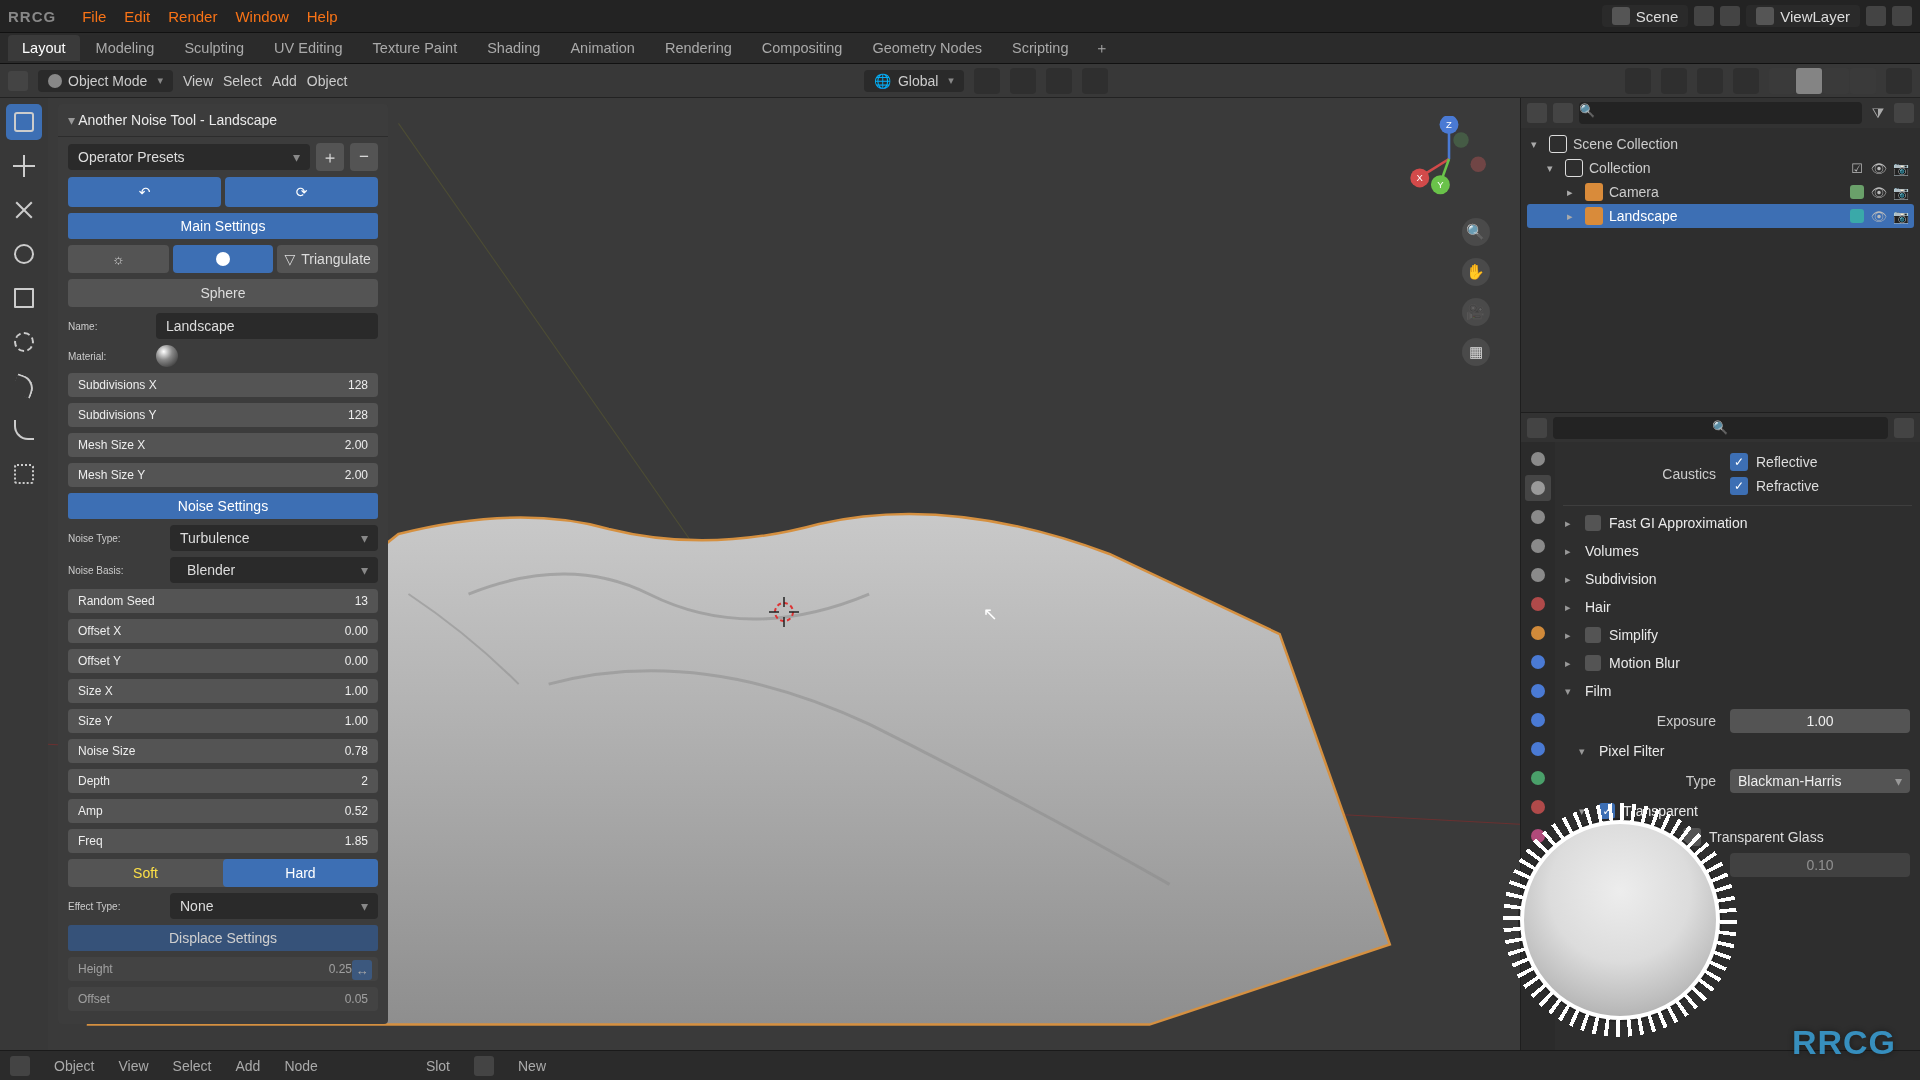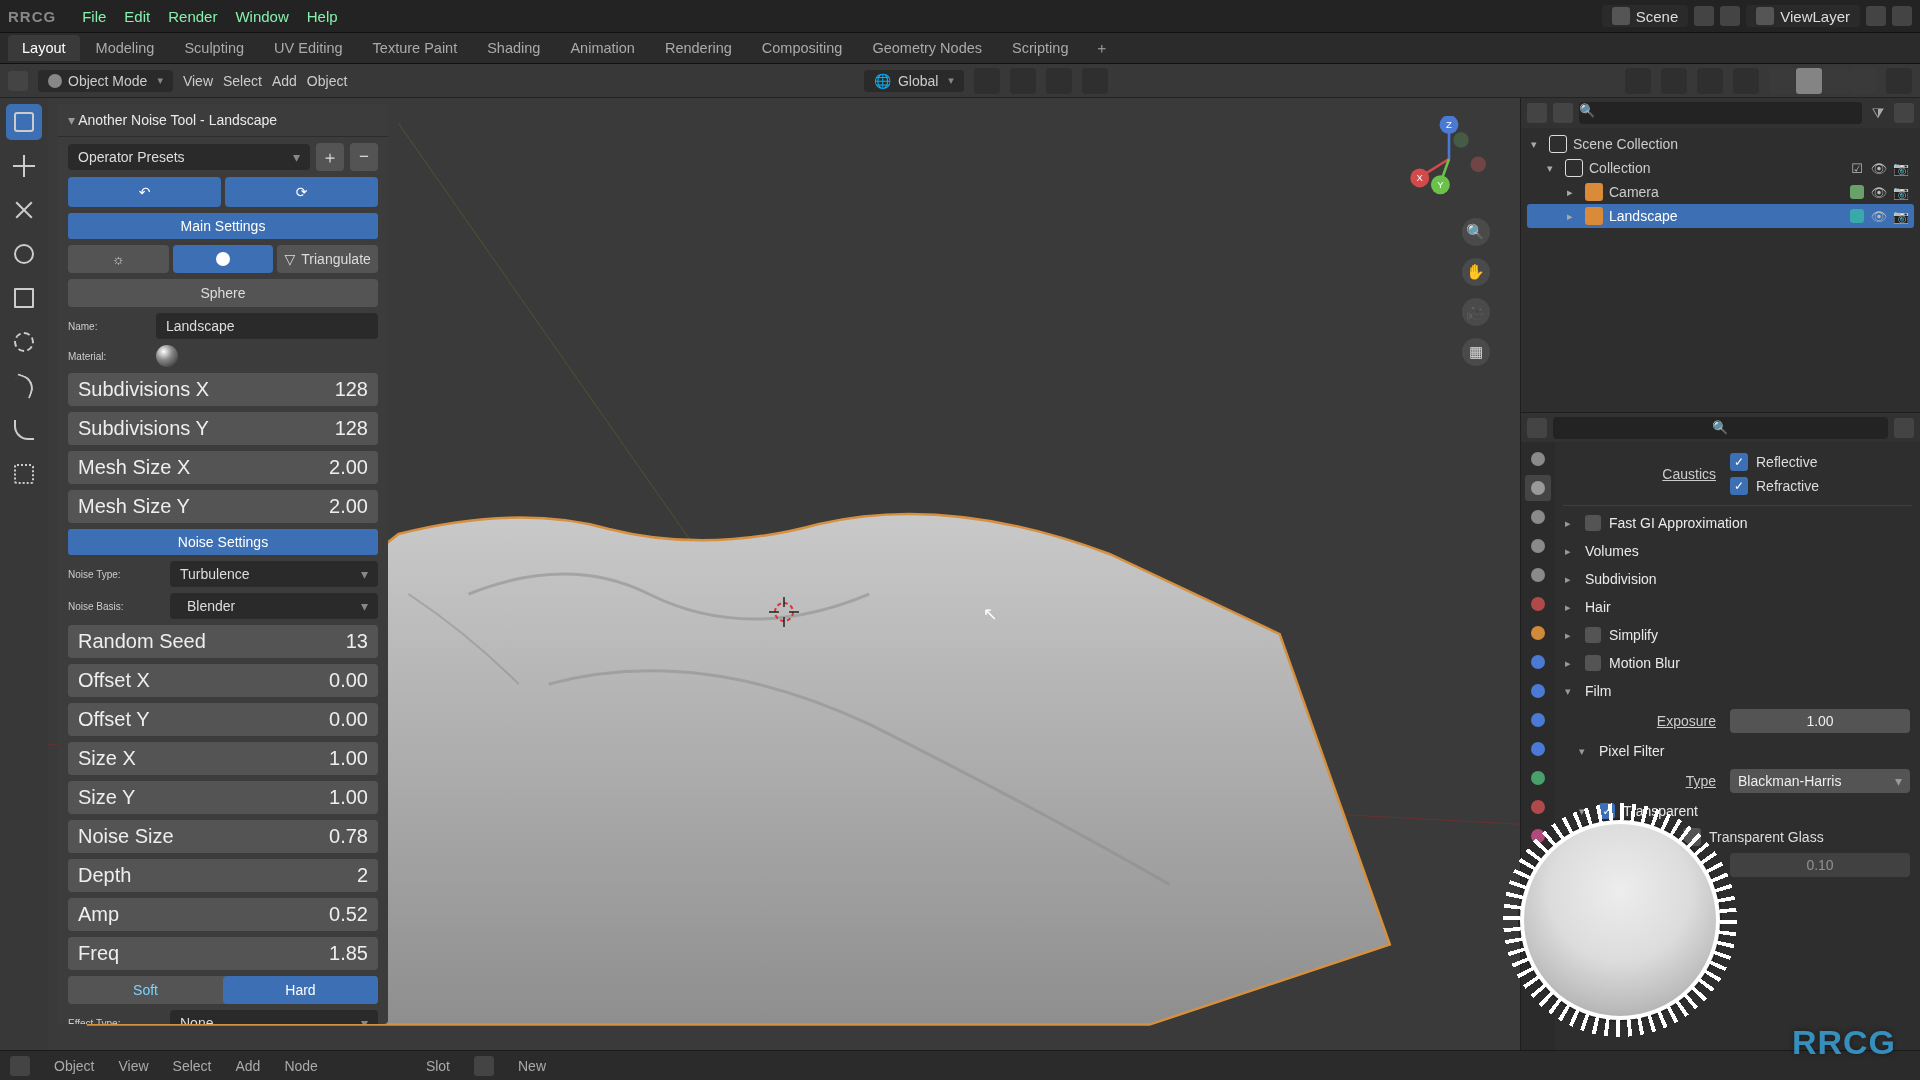--- a/index.html
+++ b/index.html
@@ -1,21 +1,21 @@
 <!DOCTYPE html>
 <html><head>
 <meta charset="utf-8">
 <style>
   * { box-sizing: border-box; margin: 0; padding: 0; font-family: "Segoe UI", Arial, sans-serif; }
   body { background: #393939; color: #ccc; width: 1920px; height: 1080px; overflow: hidden; font-size: 14px; position: relative; }
 
   
   .topbar { display:flex; align-items:center; height:32px; background:#232323; padding:0 8px; gap:18px; font-size:15px; }
   .topbar .brand{ color:#888; font-weight:bold; letter-spacing:1px; margin-right:8px;}
-  .topbar .menu-item{ color:#86efac; cursor:pointer; }
+  .topbar .menu-item{ color:#f97316; cursor:pointer; }
   .topbar .right{ margin-left:auto; display:flex; align-items:center; gap:6px;}
   .header-field{ background:#2a2a2a; border-radius:4px; padding:2px 10px; color:#ddd; display:flex; align-items:center; gap:6px;}
   .header-icon{ width:18px; height:18px; background:#555; border-radius:3px;}
 
   
   .tabs-row{ display:flex; align-items:center; height:32px; background:#2b2b2b; padding:0 8px; gap:2px; font-size:14.5px; border-top:1px solid #111; border-bottom:1px solid #111;}
   .tab{ padding:5px 14px; color:#aaa; border-radius:4px 4px 0 0; cursor:pointer;}
   .tab.active{ background:#3a3a3a; color:#fff;}
   .tab.plus{ padding:5px 10px; color:#aaa;}
 
@@ -65,29 +65,29 @@
   .tri-cell{ flex:1; background:#545454; border-radius:4px; height:28px; display:flex; align-items:center; justify-content:center; gap:6px; color:#ddd;}
   .tri-cell.active{ background:#3d6fb4; color:#fff;}
 
   .grey-pill{ background:#545454; border-radius:4px; text-align:center; padding:6px 0; color:#ddd;}
 
   .label-pair{ display:flex; align-items:center; gap:10px;}
   .label-pair .lbl{ width:78px; color:#ccc; font-size:10px;}
   .label-pair .val-box{ flex:1; background:#2a2a2a; border-radius:4px; padding:5px 10px; color:#ddd;}
   .mat-ball{ width:22px; height:22px; border-radius:50%; background: radial-gradient(circle at 35% 30%, #fff, #888 40%, #222 100%);}
 
-  .num-row{ display:flex; background:#545454; border-radius:4px; padding:5px 10px; color:#eee; font-size:20px;gap:19px;}
+  .num-row{ display:flex; background:#545454; border-radius:4px; padding:5px 10px; color:#eee; font-size:12px;gap:19px;}
   .num-row .nlbl{ flex:1;}
   .num-row .nval{ }
   .num-row.faded{ opacity:.55; background:#4a4a4a;}
   .num-row.arrowed{ position:relative; padding-right:26px;}
   .num-row.arrowed::after{ content:"↔"; position:absolute; right:6px; top:3px; background:#3d6fb4; color:#fff; width:20px; height:20px; border-radius:3px; display:flex; align-items:center; justify-content:center; font-size:13px;}
 
   .enum-row{ display:flex; background:#545454; border-radius:4px;}
-  .enum-row .opt{ flex:1; text-align:center; padding:6px 0; color:#7dd3fc;}
+  .enum-row .opt{ flex:1; text-align:center; padding:6px 0; color:#fde047;}
   .enum-row .opt.active{ background:#3d6fb4; color:#fff; border-radius:4px;}
 
   
   .viewport{ flex:1; position:relative; background:#3a3a3a;}
   .gizmo{ position:absolute; right:28px; top:18px; width:86px; height:86px;}
   .vp-sidebar{ position:absolute; right:30px; top:120px; display:flex; flex-direction:column; gap:12px;}
   .vp-sidebar .vicon{ width:28px; height:28px; background:#4a4a4a; border-radius:50%; display:flex; align-items:center; justify-content:center; color:#ddd; font-size:15px;}
   .cursor3d{ position:absolute; left:50%; top:54%; transform:translate(-50%,-50%);}
   .mouseptr{ position:absolute; left:63.5%; top:53%; color:#fff; font-size:18px;}
 
@@ -121,21 +121,21 @@
   .loupe{ color:#888; font-size:13px;}
 
   .props-body{ flex:1; display:flex; overflow:hidden;}
   .props-tabs{ width:34px; background:#2b2b2b; display:flex; flex-direction:column; align-items:center; padding-top:4px; gap:3px;}
   .ptab{ width:26px; height:26px; border-radius:3px; display:flex; align-items:center; justify-content:center;}
   .ptab.active{ background:#454545;}
   .pdot{ width:14px; height:14px; border-radius:50%;}
   .props-content{ flex:1; padding:4px 8px 8px 8px; font-size:14px; color:#ddd; overflow:hidden;}
 
   .prop-line{ display:flex; align-items:center; padding:4px 2px;}
-  .prop-line .plabel{ flex:1; text-align:right; padding-right:14px; color:#ccc;text-decoration:underline;}
+  .prop-line .plabel{ flex:1; text-align:right; padding-right:14px; color:#ccc;}
   .prop-line .pwidget{ width:180px; background:#545454; border-radius:4px; padding:4px 8px; text-align:center; color:#eee;}
   .checkbox-row{ display:flex; align-items:center; gap:8px; padding:3px 2px 3px 120px;}
   .checkbox-row .cb{ width:18px; height:18px; background:#3d6fb4; border-radius:3px; display:flex; align-items:center; justify-content:center; color:#fff; font-size:12px;}
   .checkbox-row .cb.off{ background:#545454; color:transparent;}
 
   .panel-hdr{ display:flex; align-items:center; gap:8px; padding:6px 2px; color:#eaeaea; cursor:pointer;}
   .panel-hdr .chev{ color:#999; font-size:11px; width:12px;}
   .panel-hdr .cb-sm{ width:16px; height:16px; background:#545454; border-radius:3px;}
   .panel-hdr .cb-sm.on{ background:#3d6fb4;}
   .panel-hdr .cb-sm.on::after{content:"✓"; color:#fff; font-size:11px; display:block; text-align:center; line-height:16px;}

